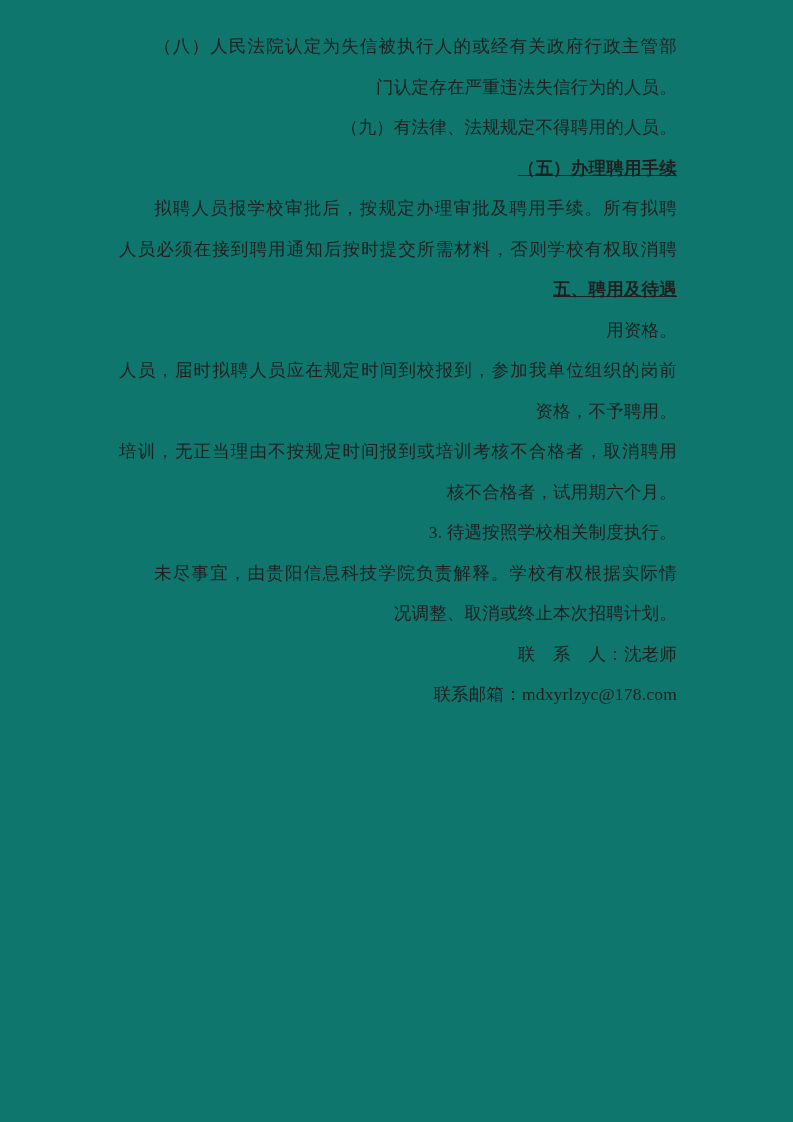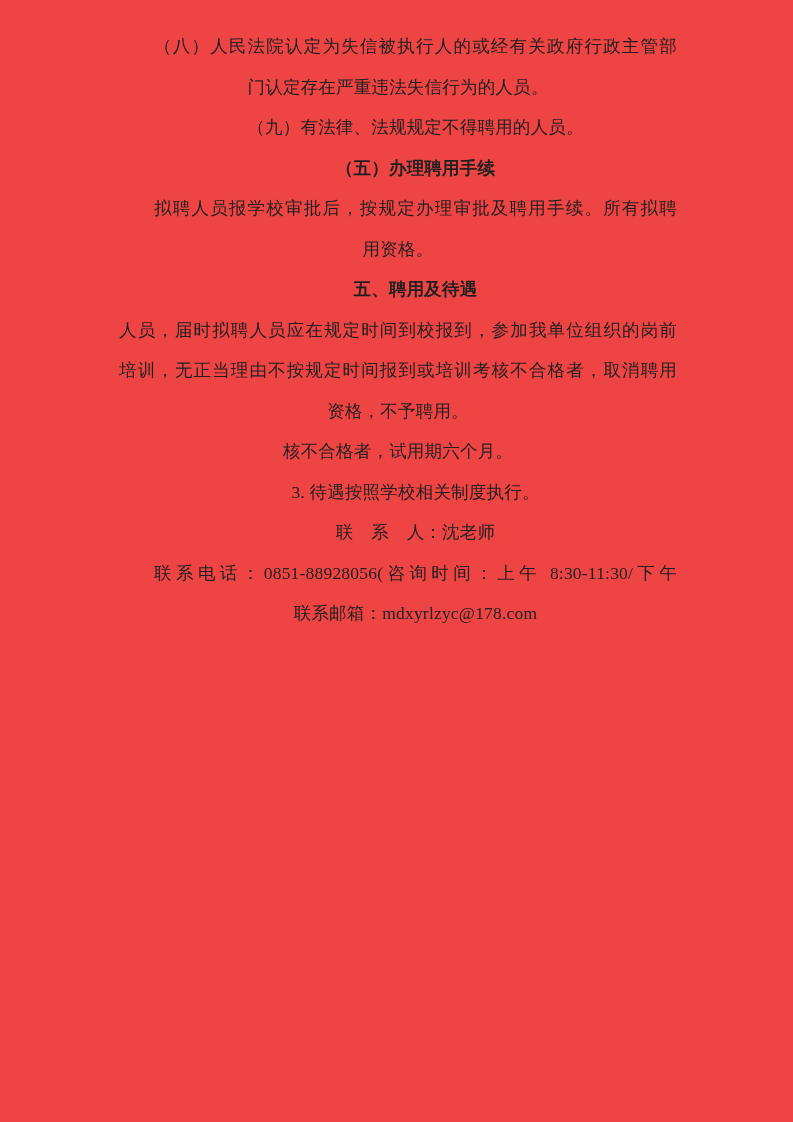--- a/index.html
+++ b/index.html
@@ -4,64 +4,67 @@
 <style>
   html, body {
     margin: 0;
     padding: 0;
     background: #ffffff;
   }
   .page {
     position: relative;
     width: 793px;
     height: 1122px;
-    background: #ef4444;
+    background: #0f766e;
     overflow: hidden;
     font-family: "Liberation Serif", "DejaVu Serif", serif;
   }
   .doc-content {
     position: absolute;
     left: 119px;
     top: 26px;
     width: 558px;
   }
   .line {
     font-size: 17.5px;
     line-height: 40.5px;
     height: 40.5px;
     color: #1f1f1f;
-    text-align: center;
+    text-align: right;
     overflow: hidden;
     letter-spacing: 0.2px;
   }
   .line.indent {
     text-indent: 2em;
   }
   .line.bold {
     font-weight: 700;
+    text-decoration: underline;
   }
   .line.justify {
     text-align: justify;
     text-align-last: justify;
   }
 </style>
 </head>
 <body>
 
 <div class="page">
   <div class="doc-content">
       <div class="line indent justify">（八）人民法院认定为失信被执行人的或经有关政府行政主管部</div>
       <div class="line">门认定存在严重违法失信行为的人员。</div>
       <div class="line indent">（九）有法律、法规规定不得聘用的人员。</div>
       <div class="line indent bold">（五）办理聘用手续</div>
       <div class="line indent justify">拟聘人员报学校审批后，按规定办理审批及聘用手续。所有拟聘</div>
+      <div class="line justify">人员必须在接到聘用通知后按时提交所需材料，否则学校有权取消聘</div>
+      <div class="line indent bold">五、聘用及待遇</div>
       <div class="line">用资格。</div>
-      <div class="line indent bold">五、聘用及待遇</div>
       <div class="line justify">人员，届时拟聘人员应在规定时间到校报到，参加我单位组织的岗前</div>
+      <div class="line">资格，不予聘用。</div>
       <div class="line justify">培训，无正当理由不按规定时间报到或培训考核不合格者，取消聘用</div>
-      <div class="line">资格，不予聘用。</div>
       <div class="line">核不合格者，试用期六个月。</div>
       <div class="line indent">3. 待遇按照学校相关制度执行。</div>
+      <div class="line indent justify">未尽事宜，由贵阳信息科技学院负责解释。学校有权根据实际情</div>
+      <div class="line">况调整、取消或终止本次招聘计划。</div>
       <div class="line indent">联　系　人：沈老师</div>
-      <div class="line indent justify">联系电话：0851-88928056(咨询时间：上午 8:30-11:30/下午</div>
       <div class="line indent">联系邮箱：mdxyrlzyc@178.com</div>
     </div>
 </div>
 
 </body></html>

